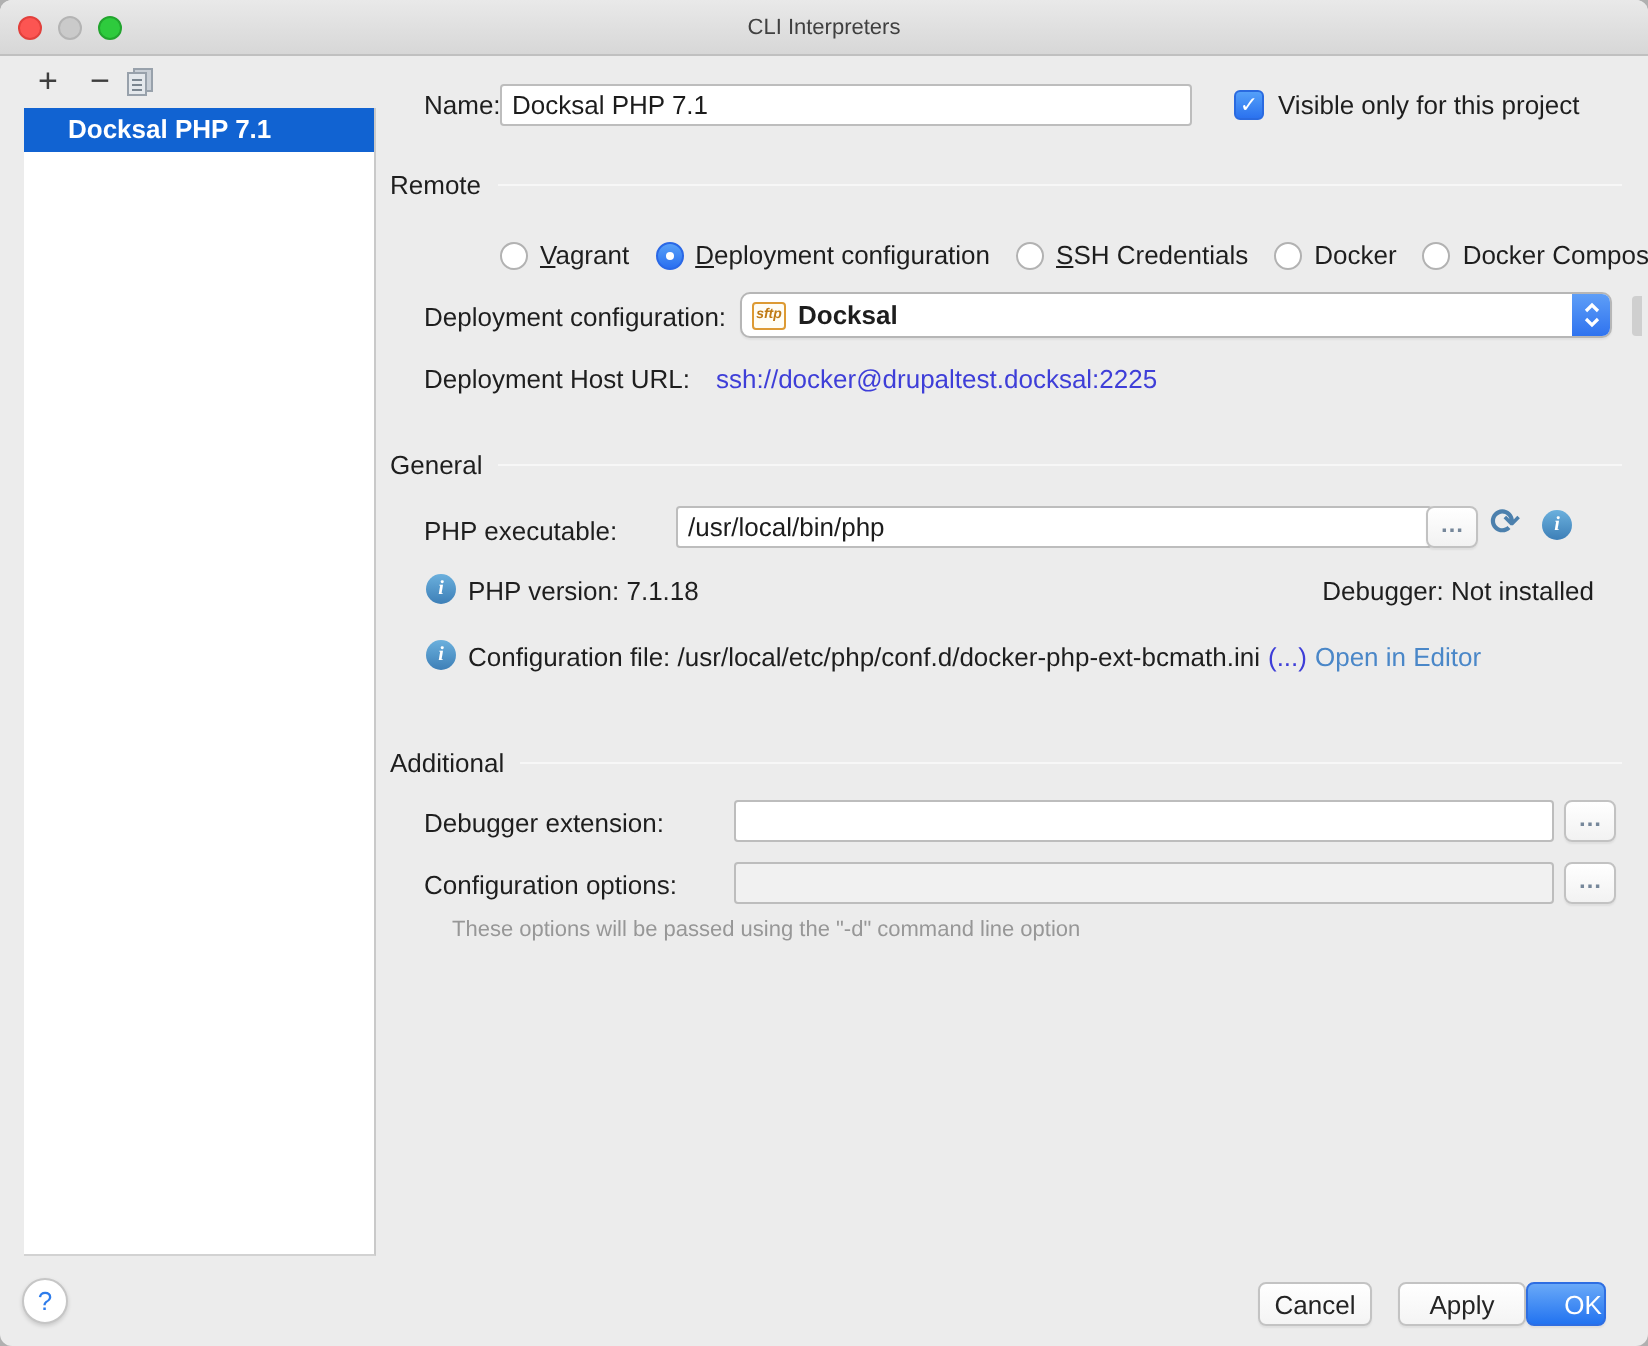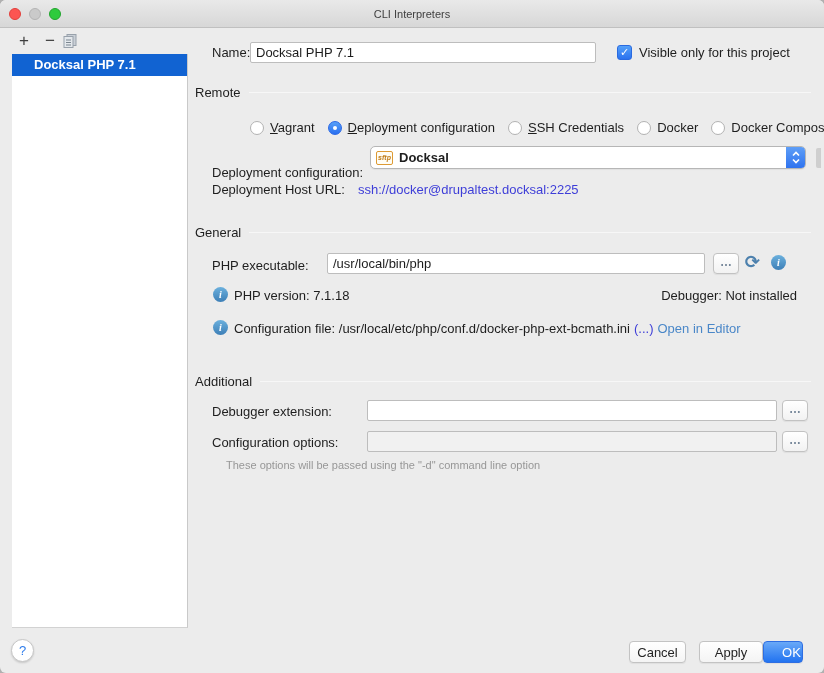--- a/index.html
+++ b/index.html
@@ -161,21 +161,21 @@
     <label class="radio-opt">
       <span class="rdo"></span>
       <span><span class="mn"></span><span>Docker</span></span>
     </label>
     <label class="radio-opt">
       <span class="rdo"></span>
       <span><span class="mn"></span><span>Docker Compose</span></span>
     </label>
   </div>
 
-  <span class="lbl" style="left:212px; top:165px;text-align:center;">Deployment configuration:</span>
+  <span class="lbl" style="left:212px; top:151px;text-align:center;">Deployment configuration:</span>
   <div class="combo">
     <span class="sftp">sftp</span>
     <span class="combo-val">Docksal</span>
     <span class="combo-cap">
       <svg width="10" height="15" viewBox="0 0 10 15">
         <polyline points="2,5.5 5,2.5 8,5.5" fill="none" stroke="#ffffff" stroke-width="1.6"></polyline>
         <polyline points="2,9.5 5,12.5 8,9.5" fill="none" stroke="#ffffff" stroke-width="1.6"></polyline>
       </svg>
     </span>
   </div>
@@ -183,21 +183,21 @@
 
   <span class="lbl" style="left:212px; top:182px;">Deployment Host URL:</span>
   <a class="lbl linkp" href="#" style="left:358px; top:182px;">ssh://docker@drupaltest.docksal:2225</a>
 
   <div class="section" style="top:224px;">
     <span>General</span>
     <div class="rule"></div>
   </div>
 
   <span class="lbl" style="left:212px; top:258px;">PHP executable:</span>
-  <input class="txt" style="left: 327px; top: 253px; width: 378px;" value="/usr/local/bin/php">
+  <input class="txt" style="left: 338px; top: 253px; width: 378px;" value="/usr/local/bin/php">
   <div class="browse" style="left:713px; top:253px;">
     <span>…</span>
   </div>
   <span class="refresh">⟳</span>
   <span class="inf abs" style="left:771px; top:255px;">i</span>
 
   <span class="inf abs" style="left:213px; top:287px;">i</span>
   <span class="lbl" style="left:234px; top:288px;">PHP version: 7.1.18</span>
   <span class="lbl" style="right:27px; top:288px;">Debugger: Not installed</span>
 

